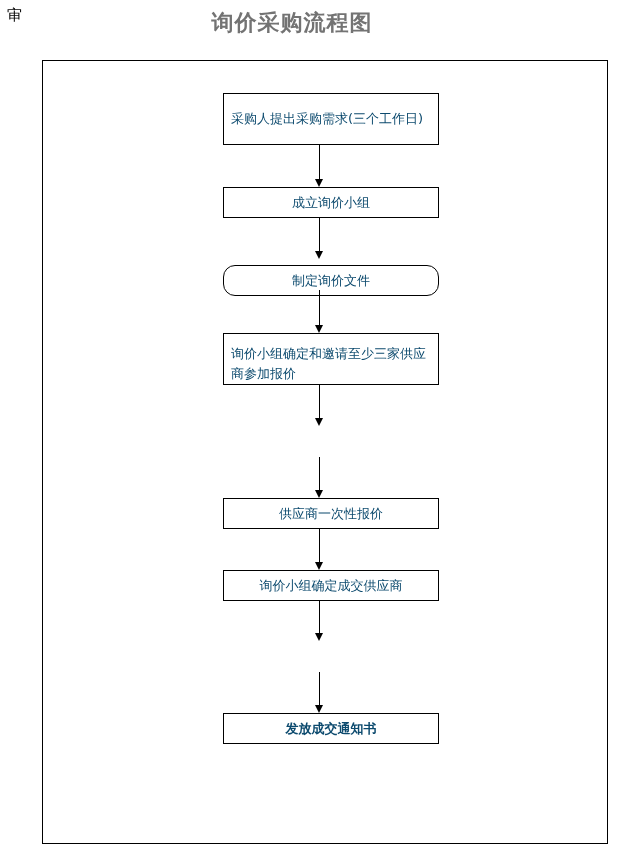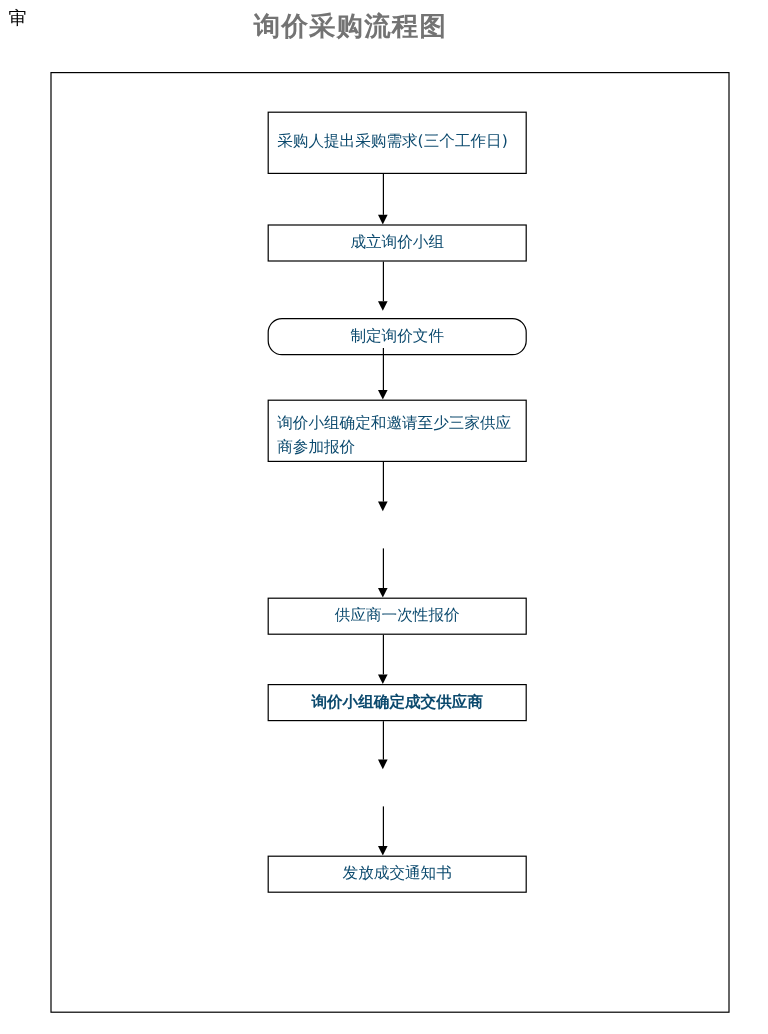--- a/index.html
+++ b/index.html
@@ -162,31 +162,31 @@
     </div>
 
     <div class="flow-node one-line" style="top:437px;">
       <span class="node-text">供应商一次性报价</span>
     </div>
     <div class="connector" style="top:468px; height:41px;">
       <div class="stem" style="height:33px;"></div>
       <div class="head" style="top:33px;"></div>
     </div>
 
-    <div class="flow-node one-line" style="top:509px;font-weight:bold;">
+    <div class="flow-node one-line" style="top:509px;">
       <span class="node-text">询价小组确定成交供应商</span>
     </div>
     <div class="connector" style="top:540px; height:40px;">
       <div class="stem" style="height:32px;"></div>
       <div class="head" style="top:32px;"></div>
     </div>
 
     <div class="connector" style="top:611px; height:41px;">
       <div class="stem" style="height:33px;"></div>
       <div class="head" style="top:33px;"></div>
     </div>
 
-    <div class="flow-node one-line" style="top:652px;">
+    <div class="flow-node one-line" style="top:652px;font-weight:bold;">
       <span class="node-text">发放成交通知书</span>
     </div>
 
   </div>
 </div>
 
 </body></html>

